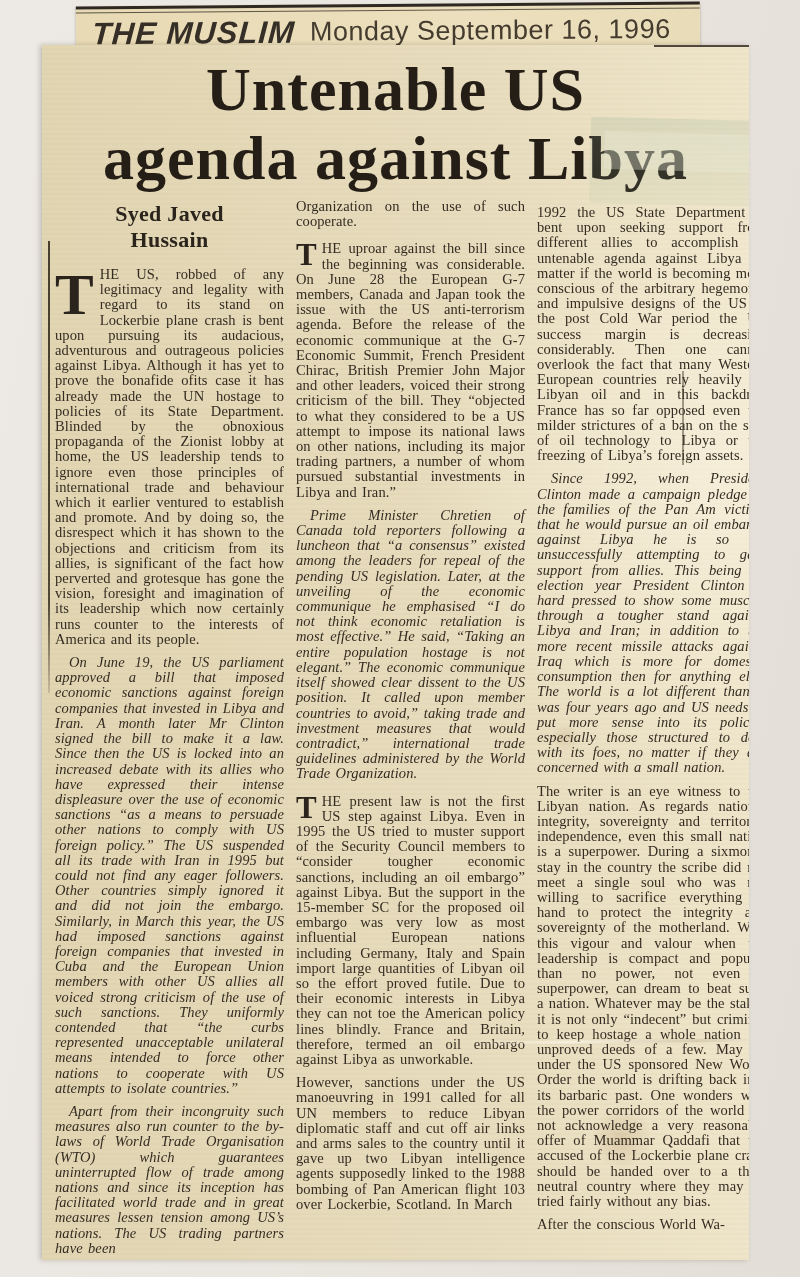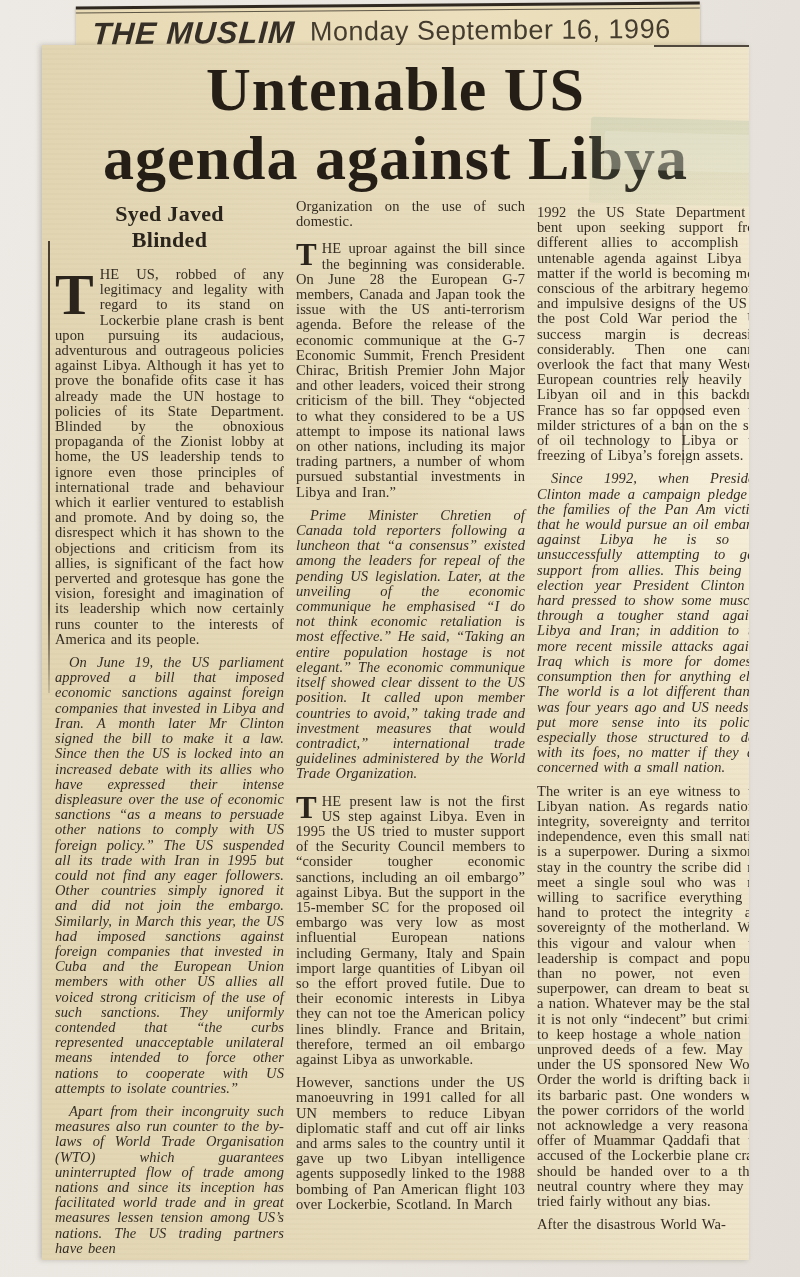--- a/index.html
+++ b/index.html
@@ -141,33 +141,33 @@
   <div class="column-rule-fragment"></div>
   <div class="fold-crease"></div>
 
   <h1 class="headline">
     <span class="hl-line">Untenable US</span>
     <span class="hl-line">agenda against Libya</span>
   </h1>
 
   <div class="columns">
     <div class="col c1">
-      <div class="byline">Syed Javed Blinded</div>
+      <div class="byline">Syed Javed Hussain</div>
     <p class="para dropcap-large"><span class="dc">T</span>HE US, robbed of any legitimacy and legality with regard to its stand on Lockerbie plane crash is bent upon pursuing its audacious, adventurous and outrageous policies against Libya. Although it has yet to prove the bonafide ofits case it has already made the UN hostage to policies of its State Department. Blinded by the obnoxious propaganda of the Zionist lobby at home, the US leadership tends to ignore even those principles of international trade and behaviour which it earlier ventured to establish and promote. And by doing so, the disrespect which it has shown to the objections and criticism from its allies, is significant of the fact how perverted and grotesque has gone the vision, foresight and imagination of its leadership which now certainly runs counter to the interests of America and its people.</p>
         <p class="para indent">On June 19, the US parliament approved a bill that imposed economic sanctions against foreign companies that invested in Libya and Iran. A month later Mr Clinton signed the bill to make it a law. Since then the US is locked into an increased debate with its allies who have expressed their intense displeasure over the use of economic sanctions “as a means to persuade other nations to comply with US foreign policy.” The US suspended all its trade with Iran in 1995 but could not find any eager followers. Other countries simply ignored it and did not join the embargo. Similarly, in March this year, the US had imposed sanctions against foreign companies that invested in Cuba and the European Union members with other US allies all voiced strong criticism of the use of such sanctions. They uniformly contended that “the curbs represented unacceptable unilateral means intended to force other nations to cooperate with US attempts to isolate countries.”</p>
         <p class="para indent">Apart from their incongruity such measures also run counter to the by-laws of World Trade Organisation (WTO) which guarantees uninterrupted flow of trade among nations and since its inception has facilitated world trade and in great measures lessen tension among US’s nations. The US trading partners have been</p>
       </div>
     <div class="col c2">
-        <p class="para continuation">Organization on the use of such domestic.</p>
+        <p class="para continuation">Organization on the use of such cooperate.</p>
         <p class="para dropcap-small"><span class="dc">T</span>HE uproar against the bill since the beginning was considerable. On June 28 the European G-7 members, Canada and Japan took the issue with the US anti-terrorism agenda. Before the release of the economic communique at the G-7 Economic Summit, French President Chirac, British Premier John Major and other leaders, voiced their strong criticism of the bill. They “objected to what they considered to be a US attempt to impose its national laws on other nations, including its major trading partners, a number of whom pursued substantial investments in Libya and Iran.”</p>
         <p class="para indent">Prime Minister Chretien of Canada told reporters following a luncheon that “a consensus” existed among the leaders for repeal of the pending US legislation. Later, at the unveiling of the economic communique he emphasised “I do not think economic retaliation is most effective.” He said, “Taking an entire population hostage is not elegant.” The economic communique itself showed clear dissent to the US position. It called upon member countries to avoid,” taking trade and investment measures that would contradict,” international trade guidelines administered by the World Trade Organization.</p>
         <p class="para dropcap-small"><span class="dc">T</span>HE present law is not the first US step against Libya. Even in 1995 the US tried to muster support of the Security Council members to “consider tougher economic sanctions, including an oil embargo” against Libya. But the support in the 15-member SC for the proposed oil embargo was very low as most influential European nations including Germany, Italy and Spain import large quantities of Libyan oil so the effort proved futile. Due to their economic interests in Libya they can not toe the American policy lines blindly. France and Britain, therefore, termed an oil embargo against Libya as unworkable.</p>
         <p class="para flush">However, sanctions under the US manoeuvring in 1991 called for all UN members to reduce Libyan diplomatic staff and cut off air links and arms sales to the country until it gave up two Libyan intelligence agents supposedly linked to the 1988 bombing of Pan American flight 103 over Lockerbie, Scotland. In March</p>
       </div>
     <div class="col c3">
         <p class="para continuation">1992 the US State Department is bent upon seeking support from different allies to accomplish its untenable agenda against Libya no matter if the world is becoming more conscious of the arbitrary hegemonic and impulsive designs of the US in the post Cold War period the US success margin is decreasing considerably. Then one cannot overlook the fact that many Western European countries rely heavily on Libyan oil and in this backdrop France has so far opposed even the milder strictures of a ban on the sale of oil technology to Libya or the freezing of Libya’s foreign assets.</p>
         <p class="para indent">Since 1992, when President Clinton made a campaign pledge to the families of the Pan Am victims that he would pursue an oil embargo against Libya he is so far unsuccessfully attempting to gain support from allies. This being an election year President Clinton is hard pressed to show some muscles through a tougher stand against Libya and Iran; in addition to the more recent missile attacks against Iraq which is more for domestic consumption then for anything else. The world is a lot different than it was four years ago and US needs to put more sense into its policies especially those structured to deal with its foes, no matter if they are concerned with a small nation.</p>
         <p class="para flush">The writer is an eye witness to the Libyan nation. As regards national integrity, sovereignty and territorial independence, even this small nation is a superpower. During a sixmonth stay in the country the scribe did not meet a single soul who was not willing to sacrifice everything at hand to protect the integrity and sovereignty of the motherland. With this vigour and valour when the leadership is compact and popular than no power, not even a superpower, can dream to beat such a nation. Whatever may be the stakes it is not only “indecent” but criminal to keep hostage a whole nation for unproved deeds of a few. May be under the US sponsored New World Order the world is drifting back into its barbaric past. One wonders why the power corridors of the world do not acknowledge a very reasonable offer of Muammar Qaddafi that the accused of the Lockerbie plane crash should be handed over to a third neutral country where they may be tried fairly without any bias.</p>
-        <p class="para flush">After the disastrous World Wa-</p>
+        <p class="para flush">After the conscious World Wa-</p>
       </div>
   </div>
 
 </div>
 
 </body></html>

